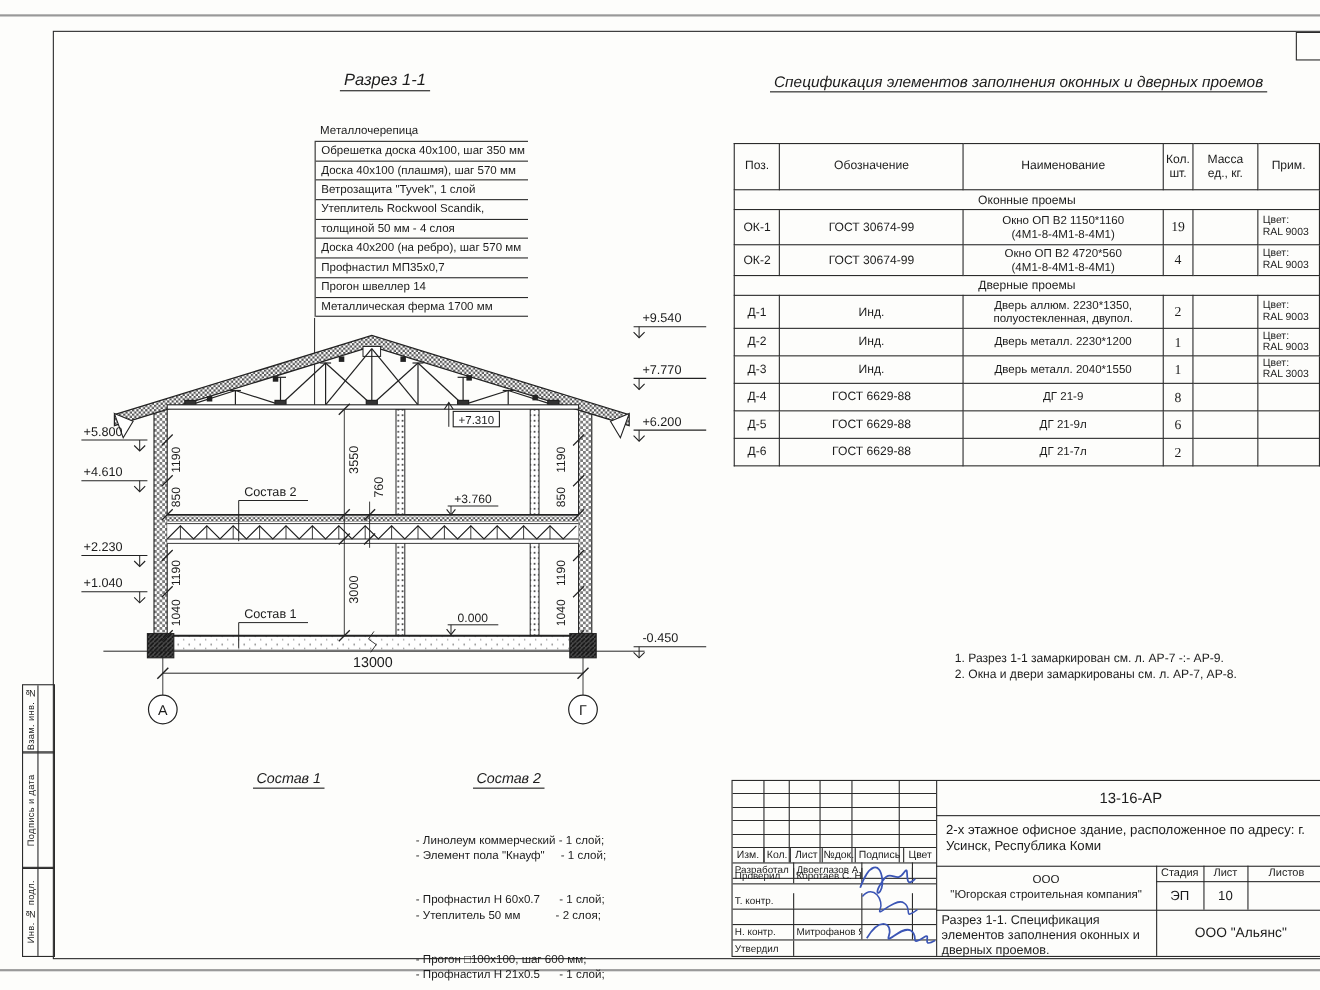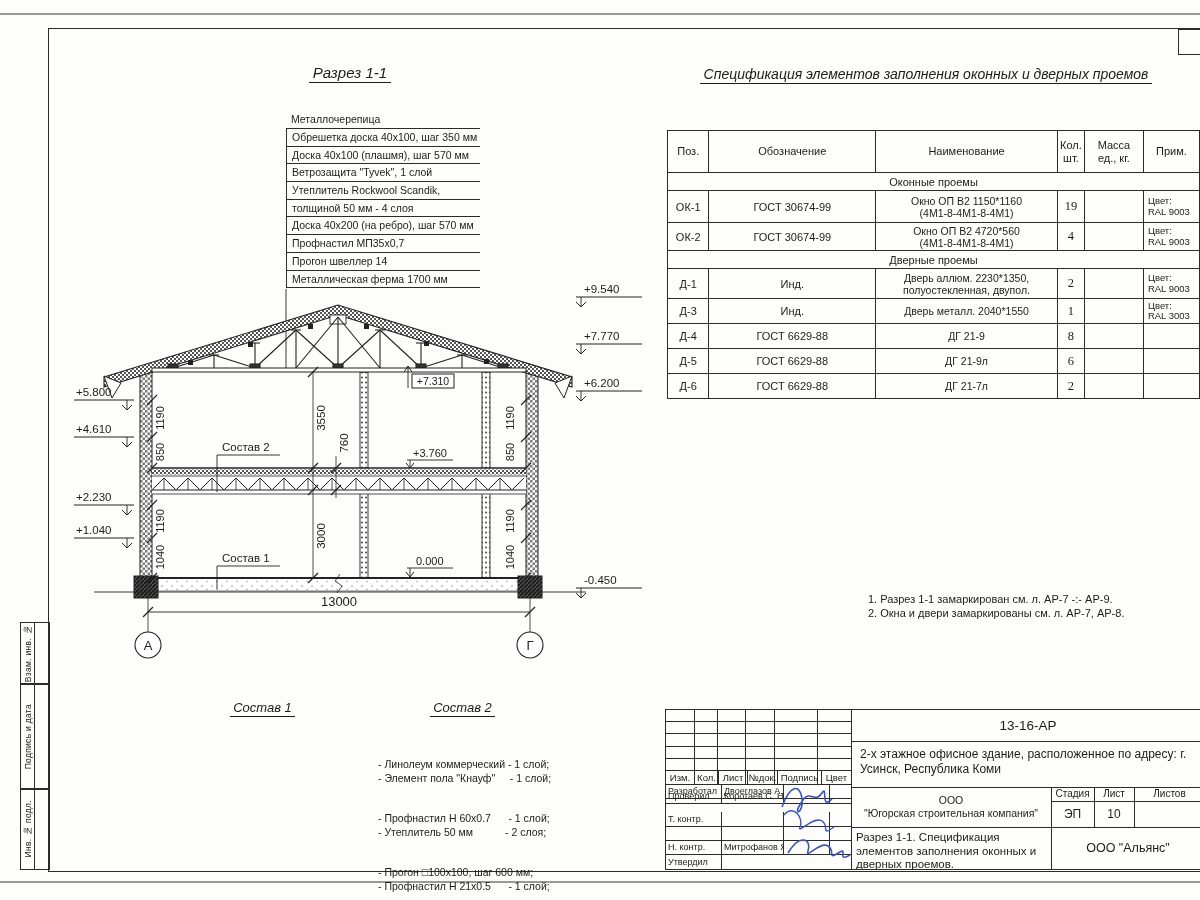--- a/index.html
+++ b/index.html
@@ -368,20 +368,29 @@
       <td>Д-1</td>
           <td>Инд.</td>
       <td class="name">Дверь аллюм. 2230*1350,
 полуостекленная, двупол.</td>
           <td class="qty">2</td>
       <td></td>
           <td class="note">Цвет:
 RAL 9003</td>
     </tr>
     <tr style="height:25px">
+      <td>Д-2</td>
+          <td>Инд.</td>
+      <td class="name">Дверь металл. 2230*1200</td>
+          <td class="qty">1</td>
+      <td></td>
+          <td class="note">Цвет:
+RAL 9003</td>
+    </tr>
+    <tr style="height:25px">
       <td>Д-3</td>
           <td>Инд.</td>
       <td class="name">Дверь металл. 2040*1550</td>
           <td class="qty">1</td>
       <td></td>
           <td class="note">Цвет:
 RAL 3003</td>
     </tr>
     <tr style="height:25px">
       <td>Д-4</td>

